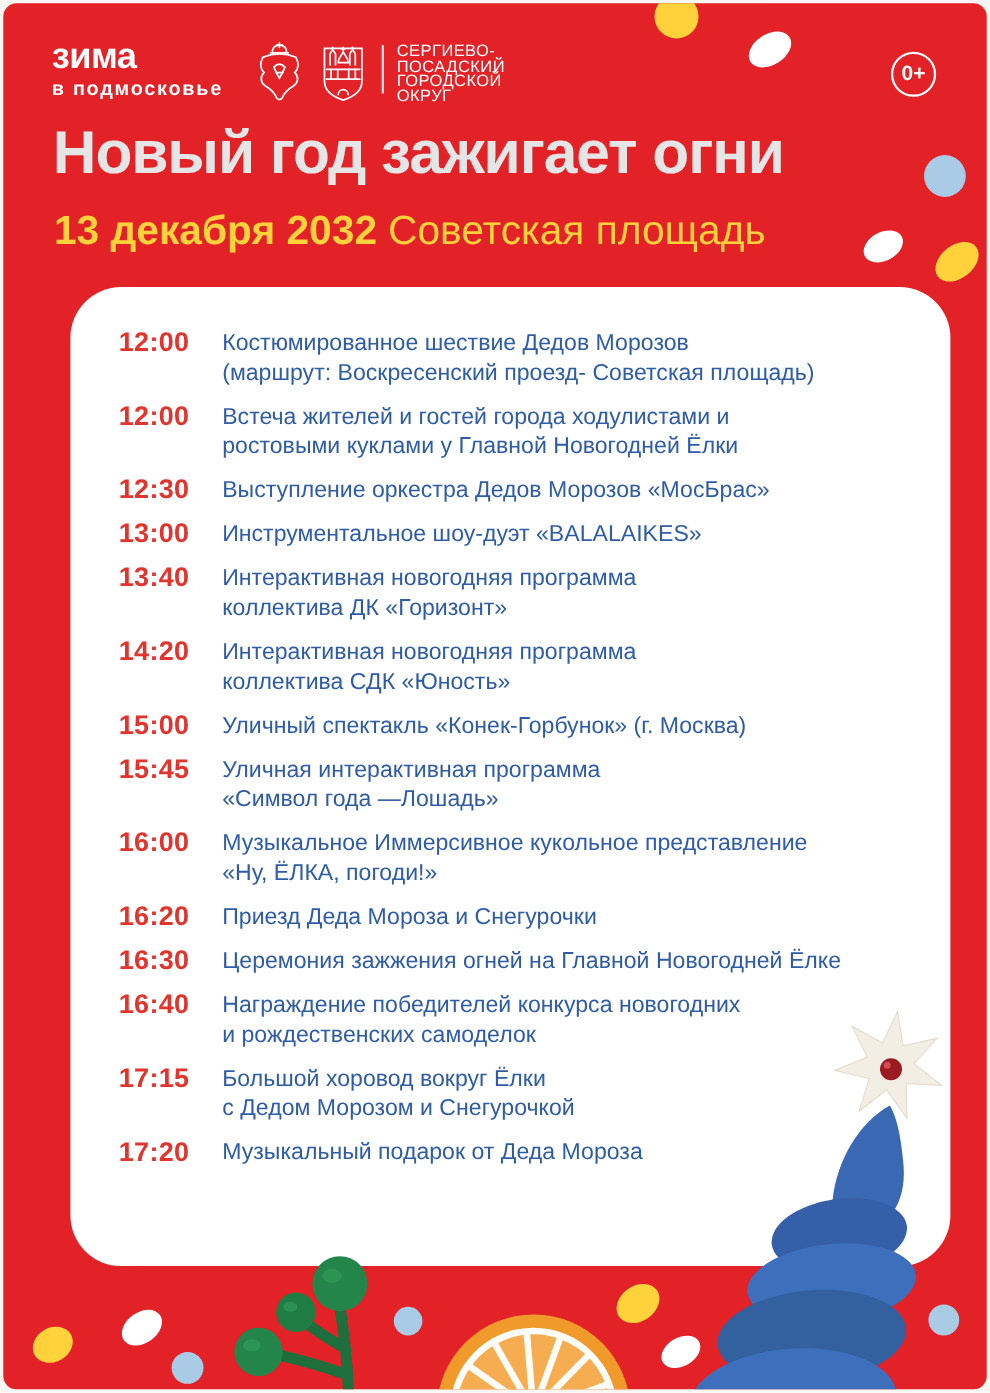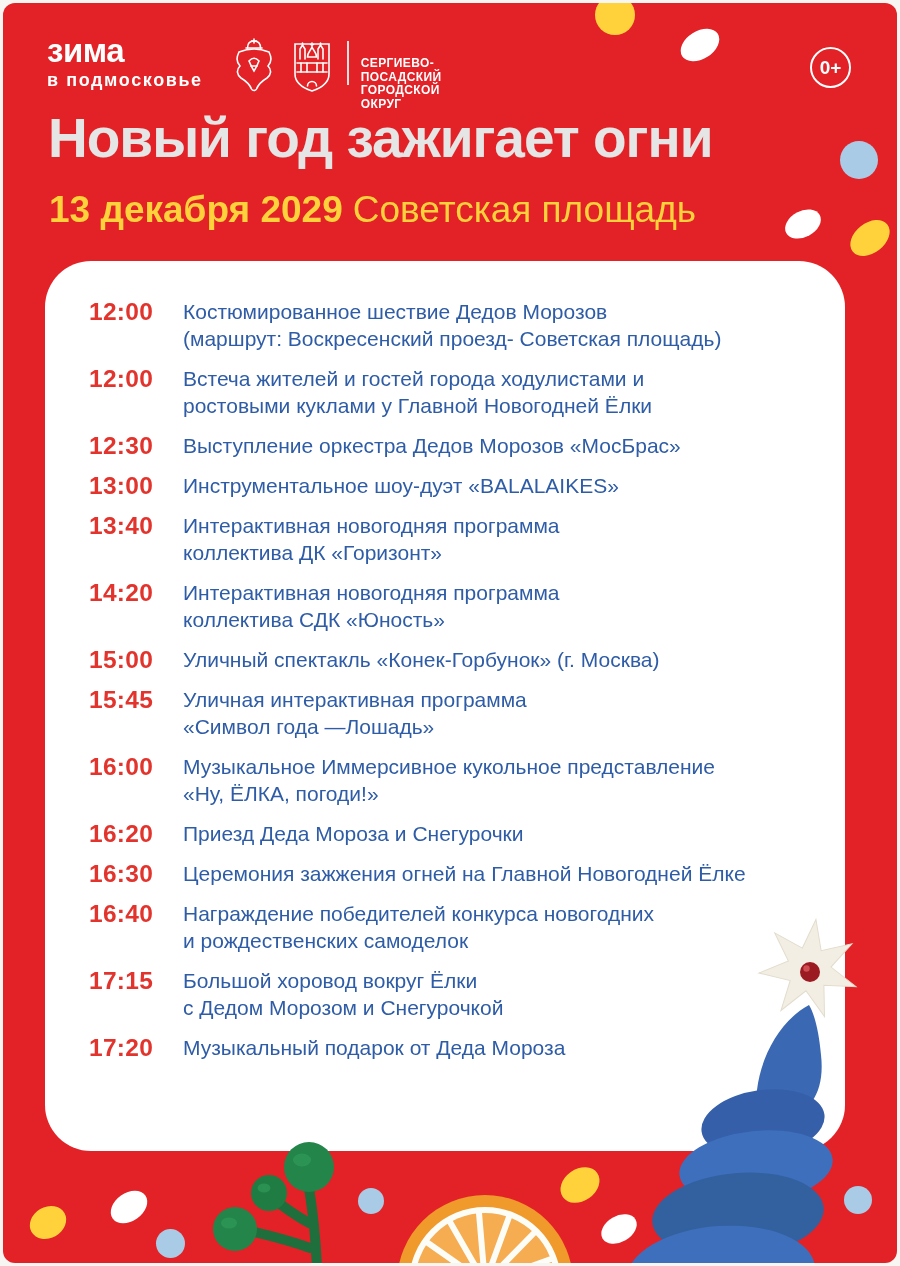--- a/index.html
+++ b/index.html
@@ -11,36 +11,36 @@
     position:absolute;inset:3px;background:#e32227;border-radius:12px;overflow:hidden;
   }
   
   .header{position:absolute;left:44px;top:34px;right:44px;display:flex;align-items:flex-start;}
   .brand-text{color:#fff;}
   .brand-main{font-size:33px;font-weight:800;line-height:.85;letter-spacing:-.5px;}
   .brand-sub{font-size:18px;font-weight:700;letter-spacing:1.6px;margin-top:5px;}
   .coat{margin-left:28px;}
   .coat + .coat{margin-left:14px;}
   .org-divider{width:2px;height:44px;background:rgba(255,255,255,.85);margin:4px 12px 0 14px;}
-  .org-name{color:#fff;font-size:12px;font-weight:700;letter-spacing:.4px;line-height:13.5px;white-space:pre-line;margin-top:20px;}
+  .org-name{color:#fff;font-size:15px;font-weight:400;letter-spacing:.4px;line-height:13.5px;white-space:pre-line;margin-top:3px;}
   .age-badge{
     position:absolute;right:2px;top:10px;width:37px;height:37px;border:2.5px solid #fff;border-radius:50%;
     color:#fff;font-size:19px;font-weight:600;display:flex;align-items:center;justify-content:center;
   }
   
   .title{
     position:absolute;left:45px;top:108px;margin:0;color:#e5e5e5;
     font-size:55px;font-weight:700;letter-spacing:-1px;line-height:1;
   }
   .subtitle{position:absolute;left:46px;top:188px;font-size:37px;line-height:1;color:#ffd23c;}
   .subtitle .date{font-weight:800;}
   .subtitle .place{font-weight:500;margin-left:10px;}
   
   .card{
-    position:absolute;left:42px;top:258px;width:800px;height:890px;
+    position:absolute;left:61px;top:258px;width:800px;height:890px;
     background:#ffffff;border-radius:46px;z-index:1;
   }
   .schedule{list-style:none;margin:0;padding:37px 30px 0 44px;}
   .schedule-item{display:flex;align-items:flex-start;margin-bottom:13px;}
   .time{
     flex:none;width:82px;font-size:24.5px;font-weight:700;color:#e2342c;
     line-height:27px;letter-spacing:.3px;
   }
   .event-text{
     margin-left:12px;font-size:21px;font-weight:500;color:#2e5ca6;
@@ -101,21 +101,21 @@
     <div class="org-name">СЕРГИЕВО-
 ПОСАДСКИЙ
 ГОРОДСКОЙ
 ОКРУГ</div>
 
     <div class="age-badge">0+</div>
   </header>
 
   <h1 class="title">Новый год зажигает огни</h1>
   <div class="subtitle">
-    <span class="date">13 декабря 2029</span><span class="place">Советская площадь</span>
+    <span class="date">13 декабря 2032</span><span class="place">Советская площадь</span>
   </div>
 
   <main class="card">
     <ul class="schedule">
       <li class="schedule-item">
           <span class="time">12:00</span>
           <span class="event-text">Костюмированное шествие Дедов Морозов
 (маршрут: Воскресенский проезд- Советская площадь)</span>
         </li>
       <li class="schedule-item">

